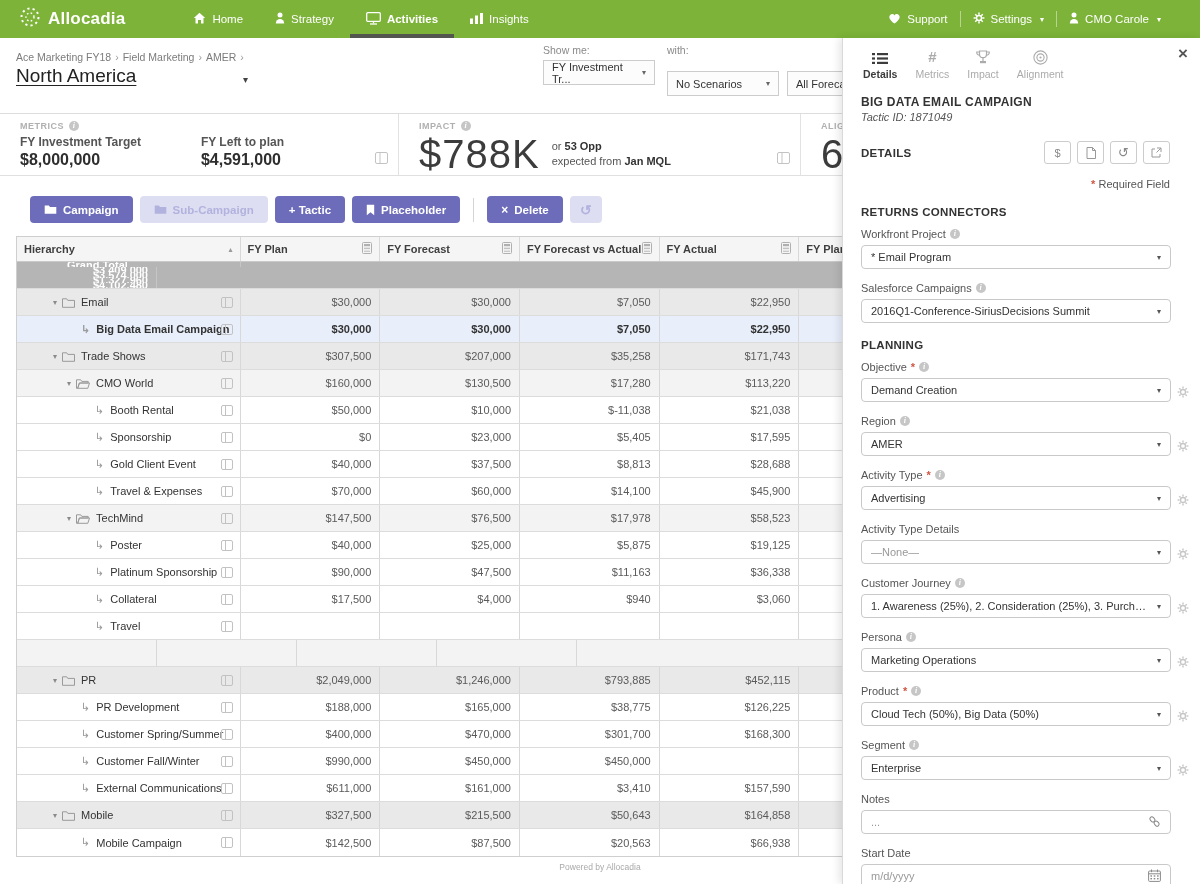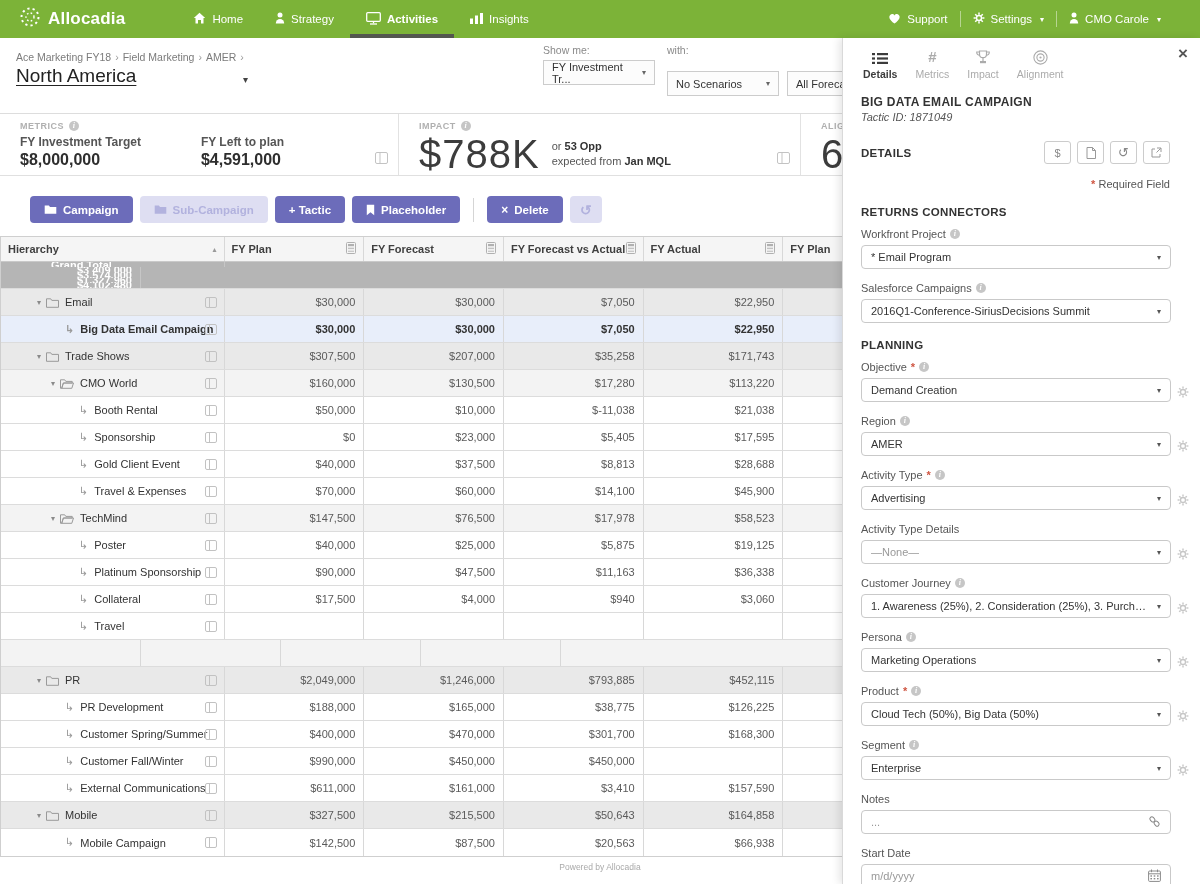--- a/index.html
+++ b/index.html
@@ -57,21 +57,21 @@
   
   .toolbar { display:flex; align-items:center; gap:7px; margin:20px 0 13px 30px; }
   .btn { display:flex; align-items:center; gap:6px; height:27px; padding:0 14px; border-radius:4px;
     background:#6c6cba; color:#fff; font-size:11.5px; font-weight:bold; cursor:pointer; border:none; }
   .btn .bi { display:flex; align-items:center; }
   .btn.disabled { background:#dedef2; color:#b2b2de; cursor:default; }
   .tool-sep { width:1px; height:24px; background:#d5d5d5; margin:0 6px; }
   .btn-undo { width:32px; justify-content:center; padding:0; background:#e6e6f5; color:#bcbce5; font-size:14px; }
 
   
-  .grid { width:924px; border:1px solid #cfcfcf; font-size:11px; }
+  .grid { width:924px; margin-left:16px; border:1px solid #cfcfcf; font-size:11px; }
   .g-head { display:flex; height:25px; background:#f5f5f5; border-bottom:1px solid #c9c9c9; }
   .hcell { display:flex; align-items:center; justify-content:space-between; padding:0 7px; color:#3f3f3f;
     font-weight:bold; border-right:1px solid #d8d8d8; cursor:pointer; }
   .hcell:last-child { border-right:none; }
   .sort { font-size:8px; color:#9a9a9a; }
   .g-row { display:flex; height:27px; border-bottom:1px solid #dcdcdc; cursor:pointer; }
   .g-row:last-child { border-bottom:none; }
   .cell { display:flex; align-items:center; justify-content:flex-end; padding:0 8px; color:#5a5a5a;
     border-right:1px solid #d8d8d8; white-space:nowrap; overflow:hidden; }
   .cell:last-child { border-right:none; }

